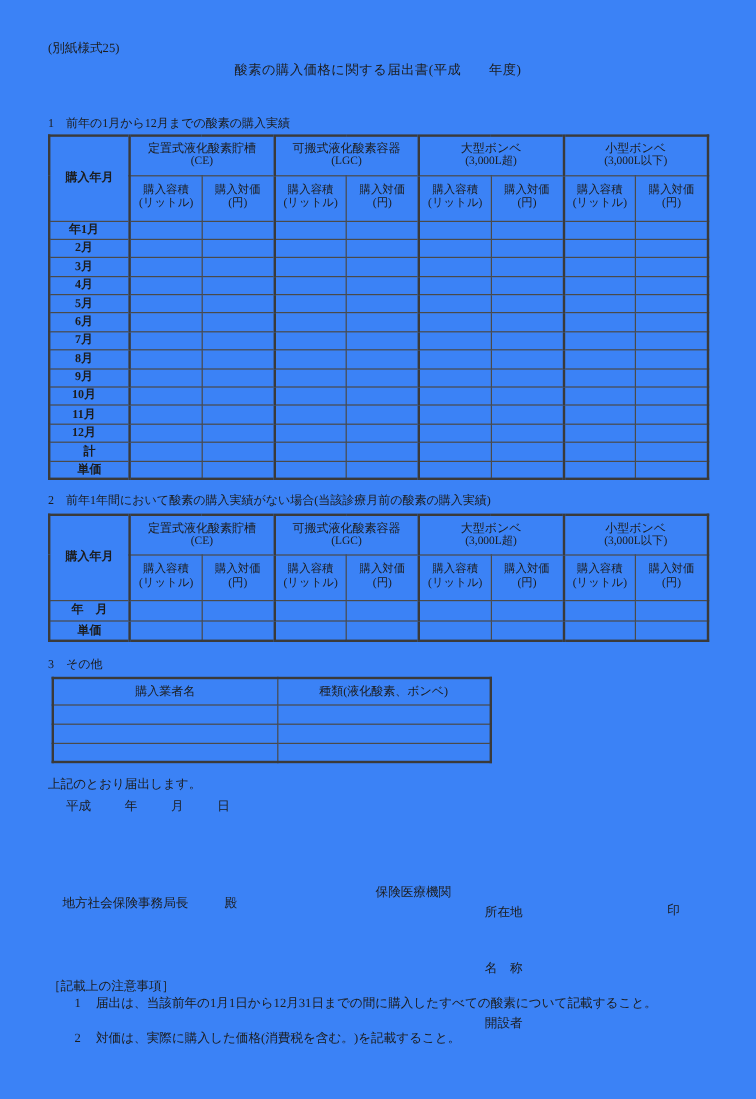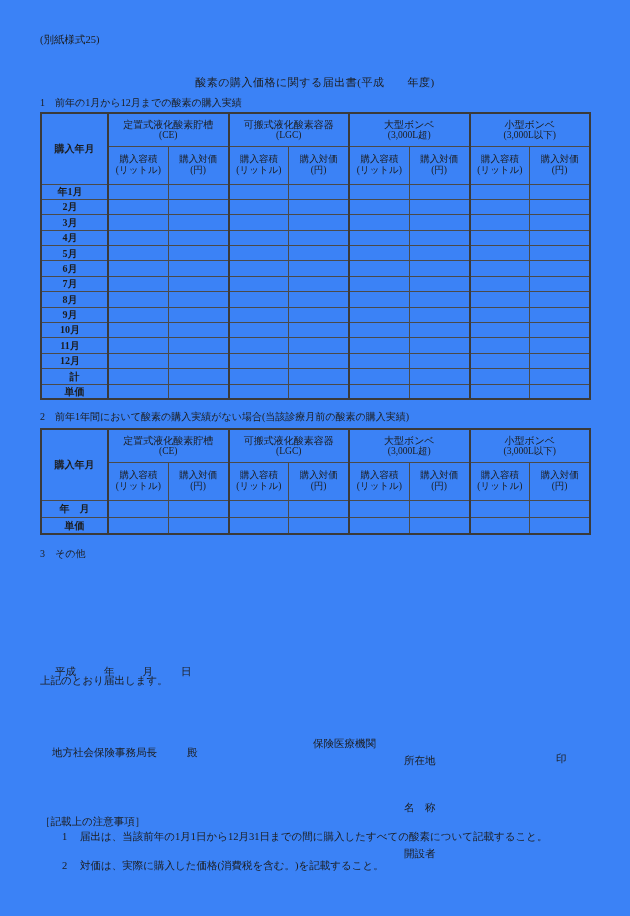--- a/index.html
+++ b/index.html
@@ -4,21 +4,21 @@
 <style>
   html,body{margin:0;padding:0;}
   .page{
     position:relative; width:630px; height:916px;
     background:#3b82f6; color:#1c1c1c;
     font-family:"Liberation Serif","DejaVu Serif",serif;
     font-size:10.5px; overflow:hidden;
   }
   .abs{position:absolute;}
   #form-code{left:40px; top:33px;}
-  #title{left:0; top:75px; width:630px; text-align:center; font-size:11px; letter-spacing:.5px;}
+  #title{left:0; top:51px; width:630px; text-align:center; font-size:11px; letter-spacing:.5px;}
   .sec-heading{left:40px; font-size:10px;}
   #h1{top:96px;} #h2{top:410px;} #h3{top:547px;}
   #t1{left:40px; top:112px;} #t2{left:40px; top:428px;}
 
   
   table.ptable{border-collapse:collapse; table-layout:fixed; width:551px;
     border:2px solid #3a3a3a; font-size:9.5px; line-height:1.15;}
   table.ptable th, table.ptable td{border:1px solid #4a4a4a; padding:0; font-weight:normal;}
   table.ptable col.c-month{width:67px;}
   table.ptable th.month-col{border-right:2px solid #3a3a3a; font-size:10px;font-weight:bold;}
@@ -33,21 +33,21 @@
 
   
   #t3{left:43px; top:564px;}
   table.otable{border-collapse:collapse; table-layout:fixed; width:367px;
     border:2px solid #3a3a3a; font-size:10px;}
   table.otable th, table.otable td{border:1px solid #4a4a4a; padding:0; font-weight:normal; text-align:center;}
   table.otable col.c1{width:187px;}
   table.otable thead tr{height:22px;}
   table.otable tbody tr{height:16px;}
 
-  #decl{left:40px; top:674px;}
+  #decl{left:40px; top:647px;}
   #date-line{left:55px; top:665px;}
   #date-line span{margin-right:28px;}
   #medcode{left:295px; top:683px; width:296px; height:21px; display:flex;
     border:1.5px solid #4a4a4a; font-size:10px; box-sizing:border-box;}
   #medcode .lbl{width:113px; border-right:1px solid #4a4a4a; display:flex;
     align-items:center; justify-content:center;}
   #medcode .val{flex:1;}
   #org-label{left:313px; top:737px;}
   #org-fields{left:404px; top:722px; line-height:15.5px; white-space:pre;}
   #seal{left:556px; top:752px;}
@@ -384,20 +384,48 @@
             <td class="g-start"></td>
             <td></td>
             <td class="g-start"></td>
             <td></td>
           </tr>
         </tbody>
       </table>
     </div>
 
   <div class="abs sec-heading" id="h3">3　その他</div>
+  <div class="abs" id="t3">
+    <table class="otable">
+      <colgroup>
+          <col class="c1">
+          <col>
+        </colgroup>
+      <thead>
+        <tr>
+          <th>購入業者名</th>
+          <th>種類(液化酸素、ボンベ)</th>
+        </tr>
+      </thead>
+      <tbody id="t3-body">
+          <tr>
+            <td></td>
+            <td></td>
+          </tr>
+          <tr>
+            <td></td>
+            <td></td>
+          </tr>
+          <tr>
+            <td></td>
+            <td></td>
+          </tr>
+        </tbody>
+    </table>
+  </div>
 
   <div class="abs" id="decl">上記のとおり届出します。</div>
 
   <div class="abs" id="date-line">
     <span>平成</span><span>年</span><span>月</span><span>日</span>
   </div>
 
 
   <div class="abs" id="org-label">保険医療機関</div>
   <div class="abs" id="org-fields">

